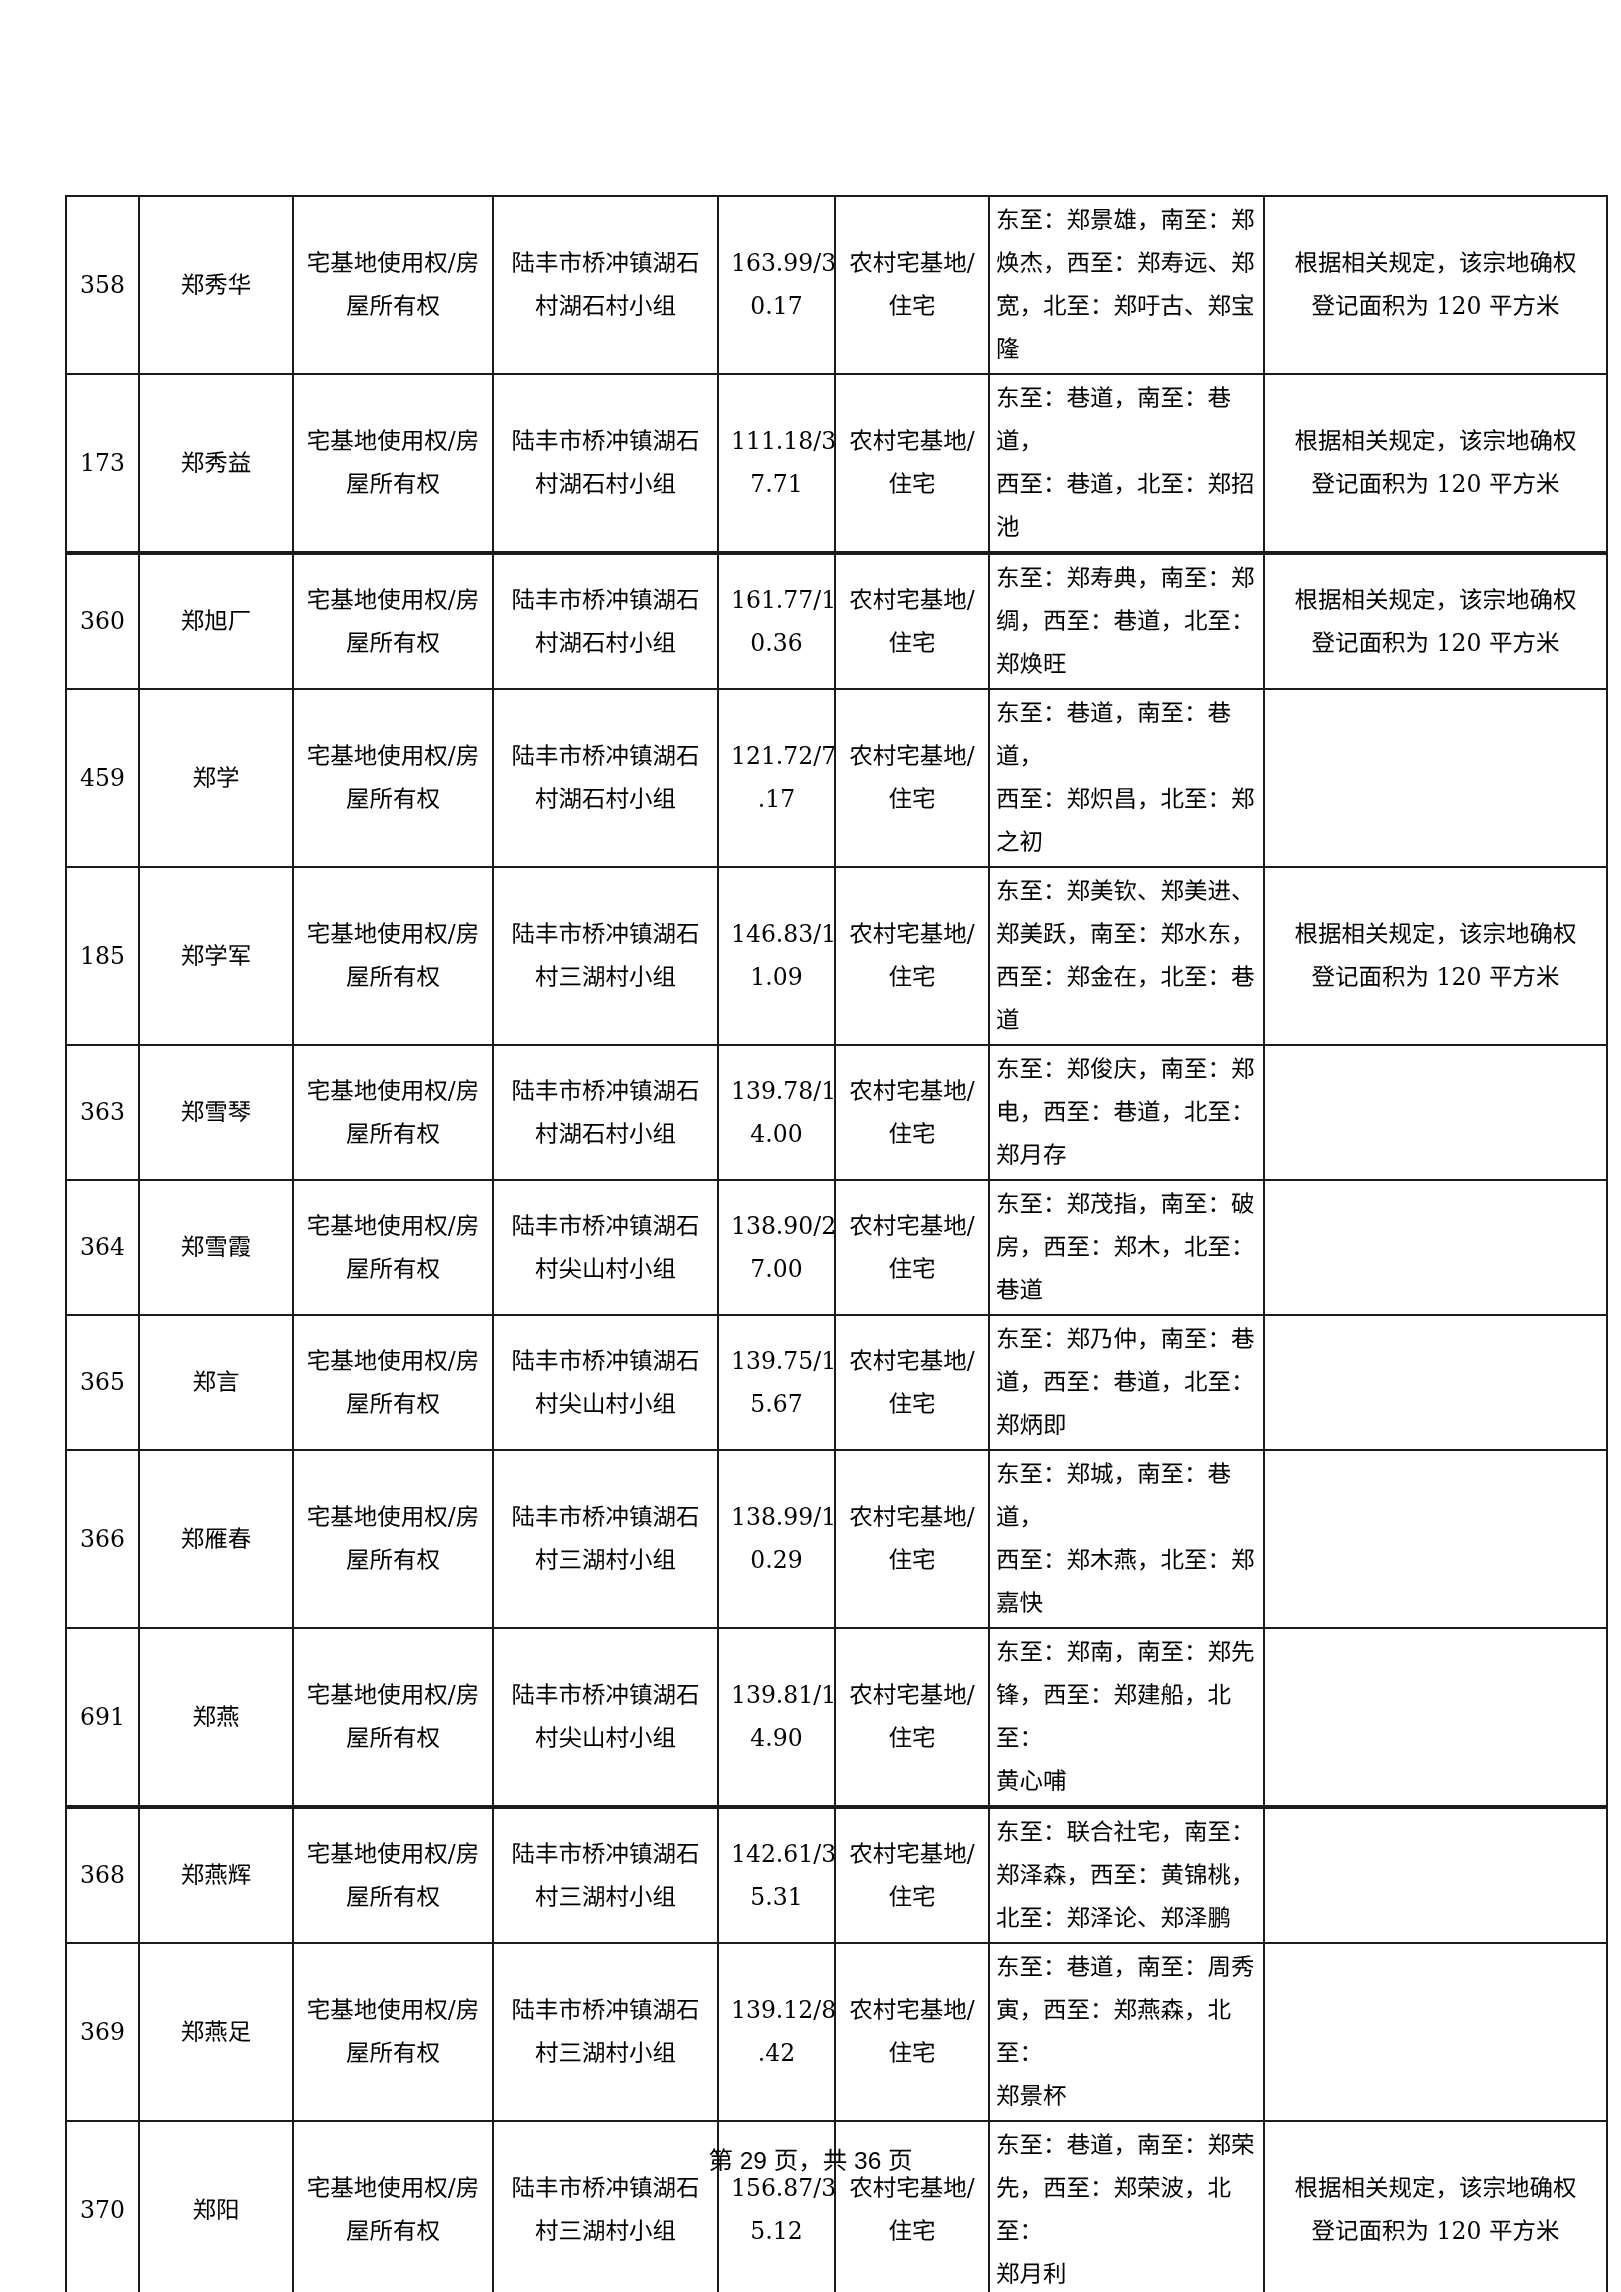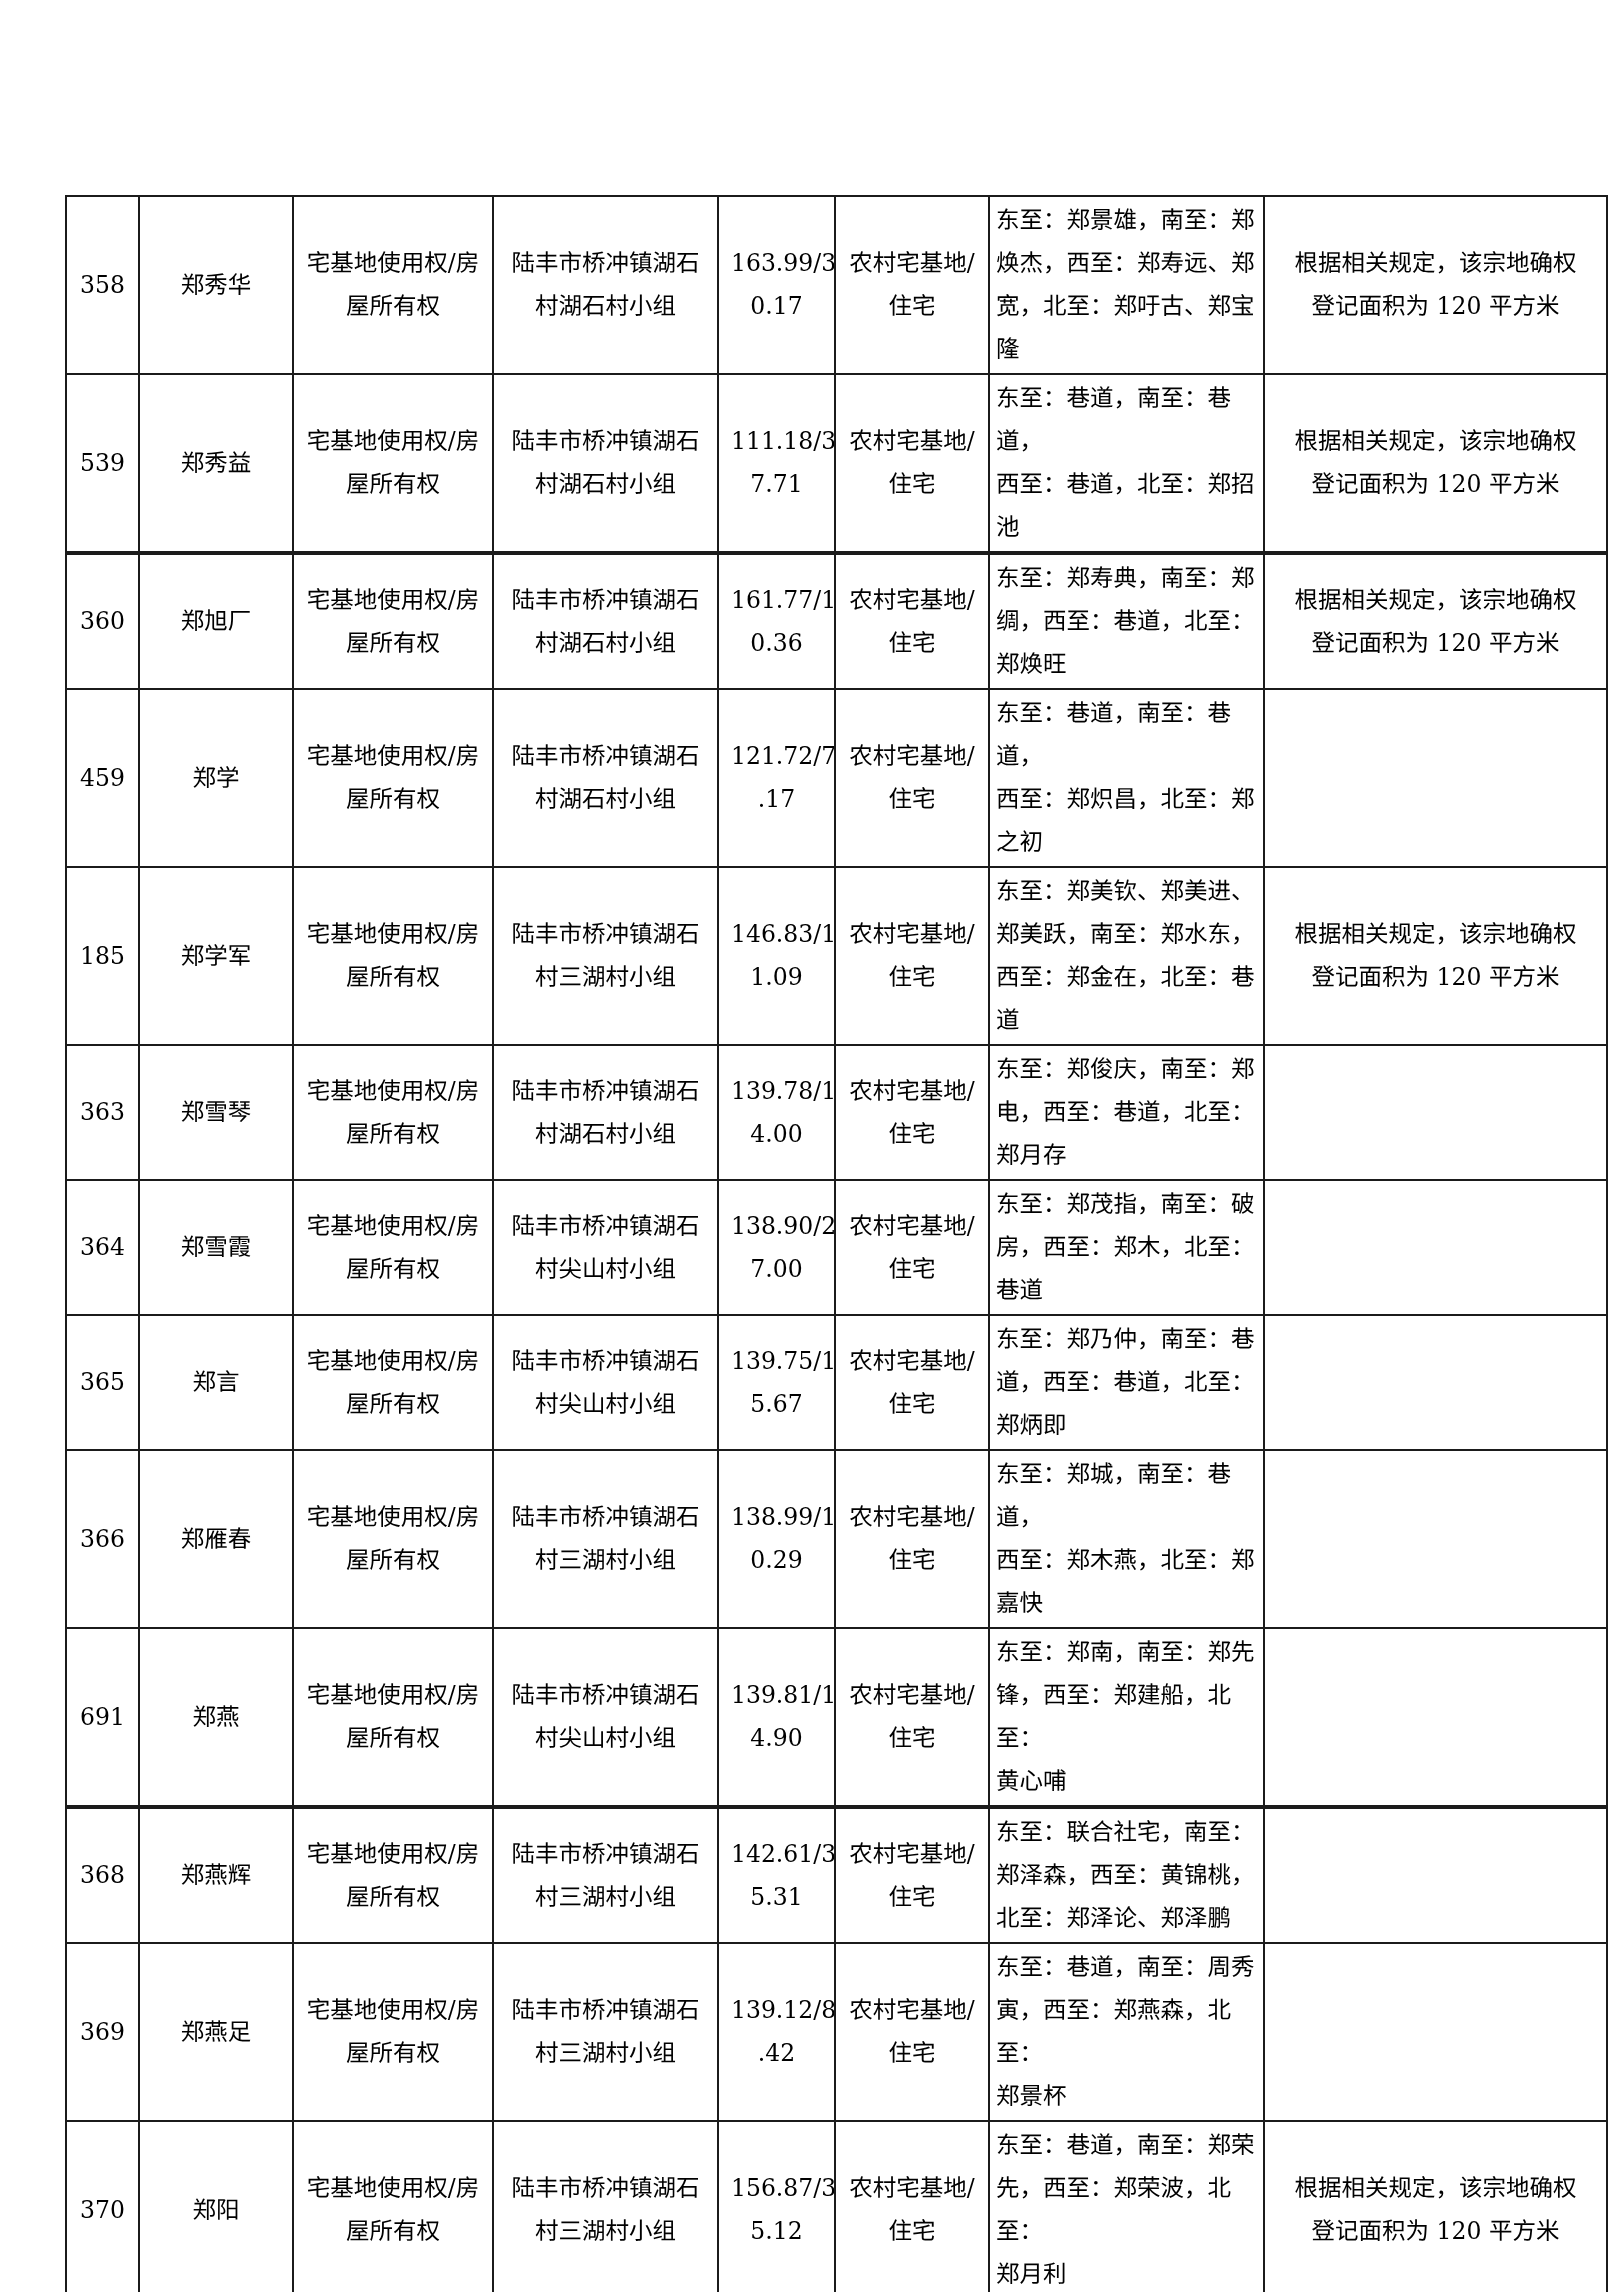--- a/index.html
+++ b/index.html
@@ -91,21 +91,21 @@
           <td class="col-land-type">农村宅基地/
 住宅</td>
           <td class="col-boundaries">东至：郑景雄，南至：郑
 焕杰，西至：郑寿远、郑
 宽，北至：郑吁古、郑宝
 隆</td>
           <td class="col-remark">根据相关规定，该宗地确权
 登记面积为 120 平方米</td>
         </tr>
         <tr>
-          <td class="col-index">539</td>
+          <td class="col-index">173</td>
           <td class="col-name">郑秀益</td>
           <td class="col-right-type">宅基地使用权/房
 屋所有权</td>
           <td class="col-location">陆丰市桥冲镇湖石
 村湖石村小组</td>
           <td class="col-area">111.18/38
 7.71</td>
           <td class="col-land-type">农村宅基地/
 住宅</td>
           <td class="col-boundaries">东至：巷道，南至：巷道，
@@ -290,15 +290,16 @@
 住宅</td>
           <td class="col-boundaries">东至：巷道，南至：郑荣
 先，西至：郑荣波，北至：
 郑月利</td>
           <td class="col-remark">根据相关规定，该宗地确权
 登记面积为 120 平方米</td>
         </tr>
       </tbody>
   </table>
 
+  <div class="page-footer">第 29 页，共 36 页</div>
 
 </div>
 
 
 </body></html>

